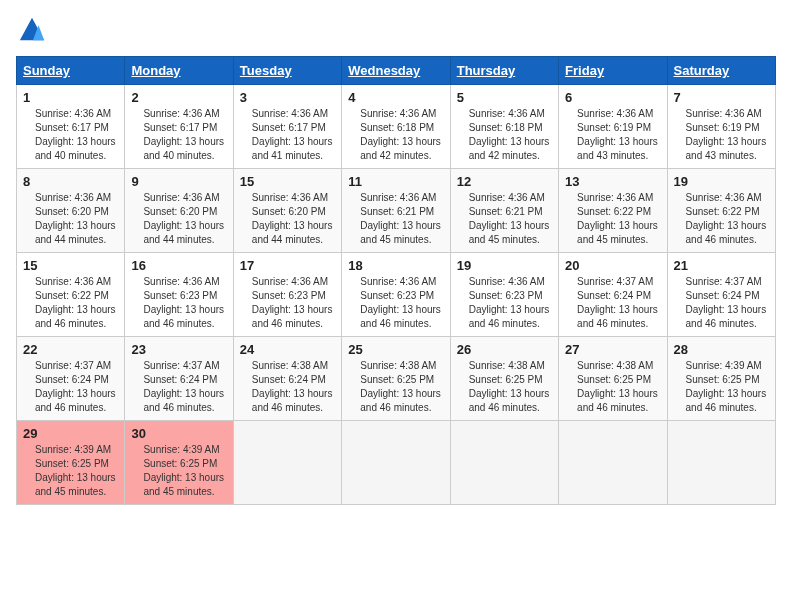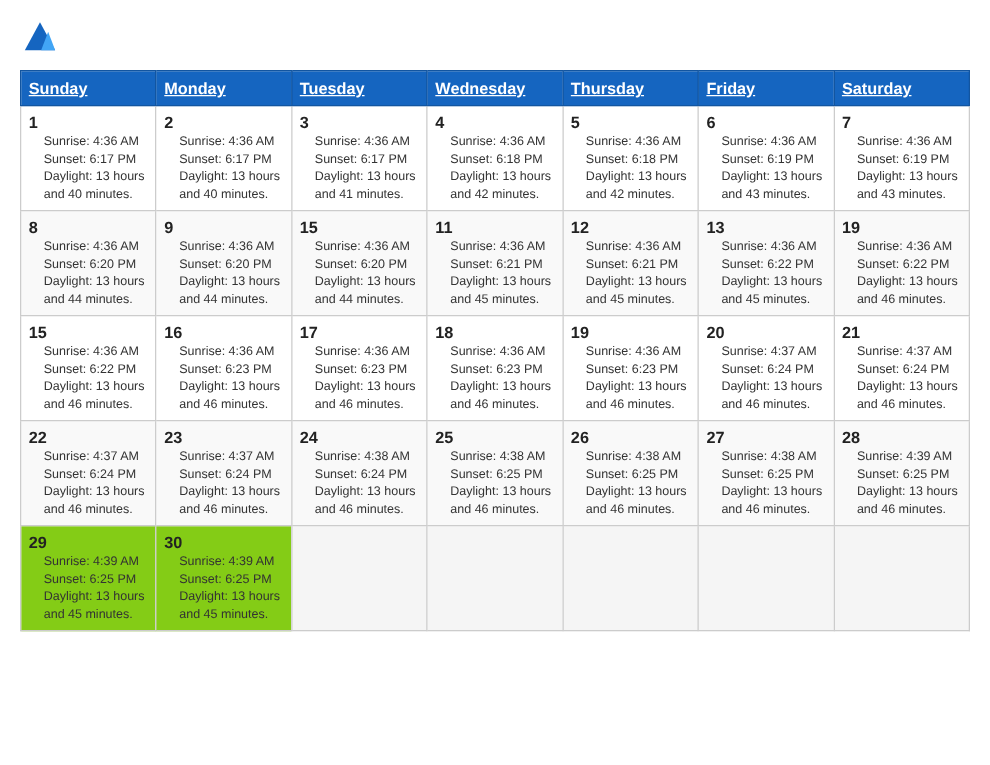--- a/index.html
+++ b/index.html
@@ -85,21 +85,21 @@
     .day-info {
       font-size: 10px;
       line-height: 1.4;
       color: #333;
       margin-left: 12px;
     }
     .empty-cell {
       background: #f5f5f5 !important;
     }
     .last-row td {
-      background: #84cc16;
+      background: #fca5a5;
     }
   </style>
 </head>
 <body>
 
 <div class="header-area">
   <div class="logo">
     <svg class="logo-icon" viewBox="0 0 30 30">
       <polygon points="15,2 28,26 2,26" fill="#1565c0"></polygon>
       <polygon points="22,10 28,26 16,26" fill="#42a5f5"></polygon>

